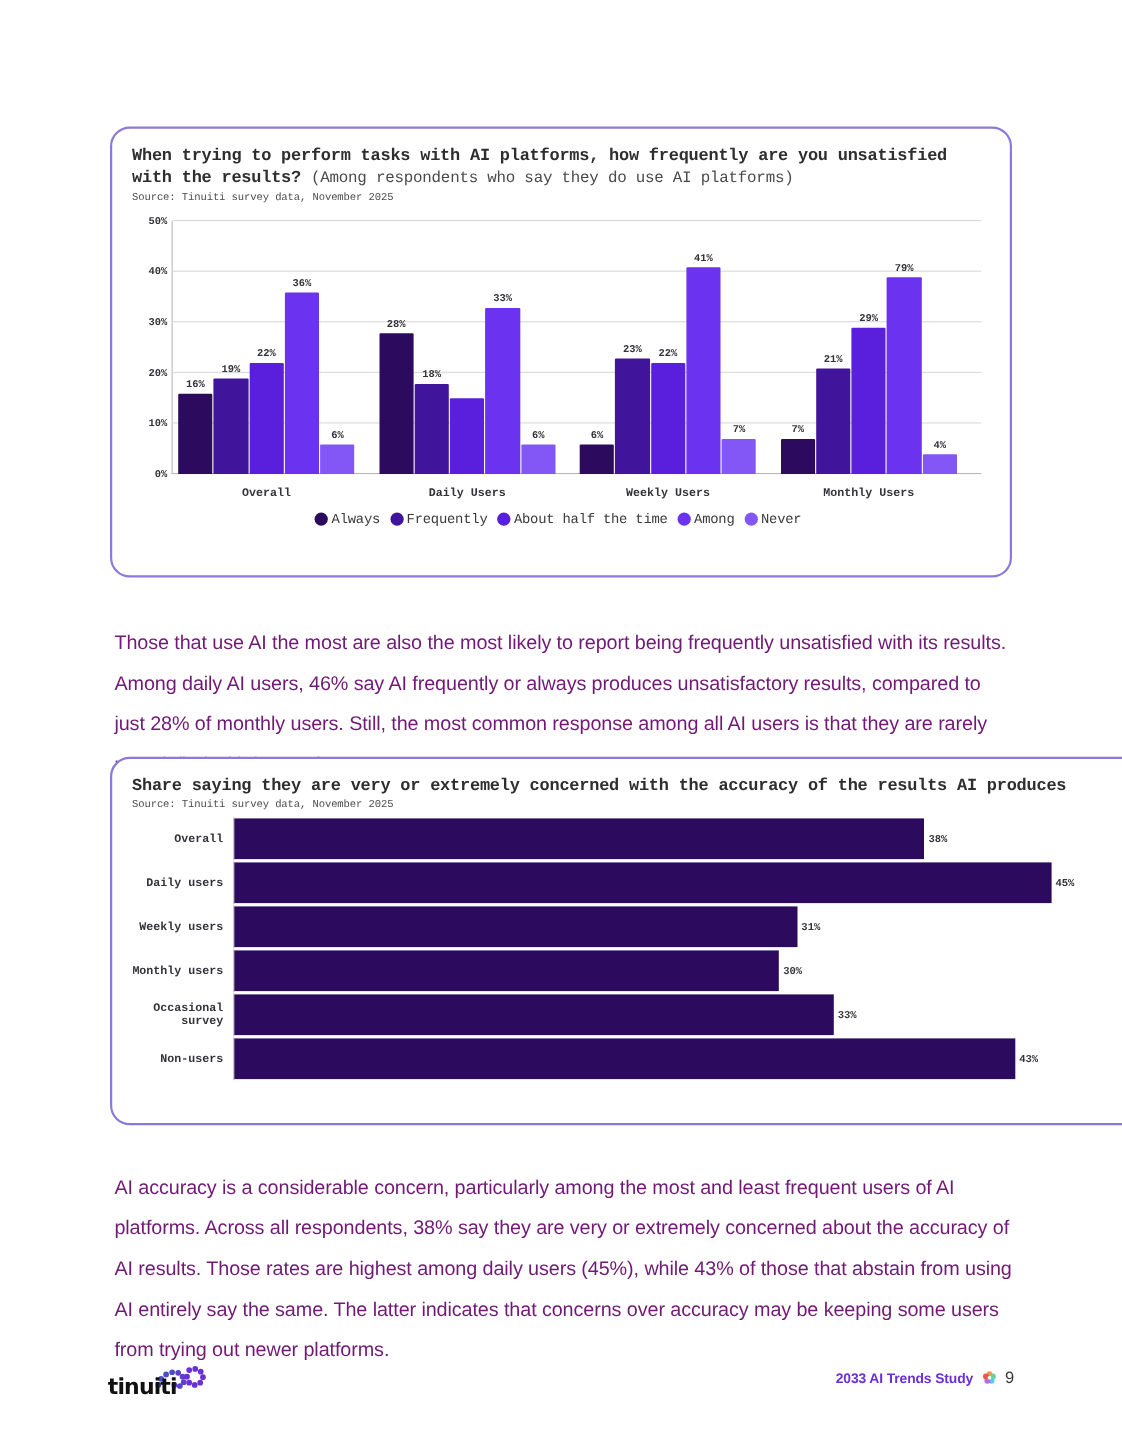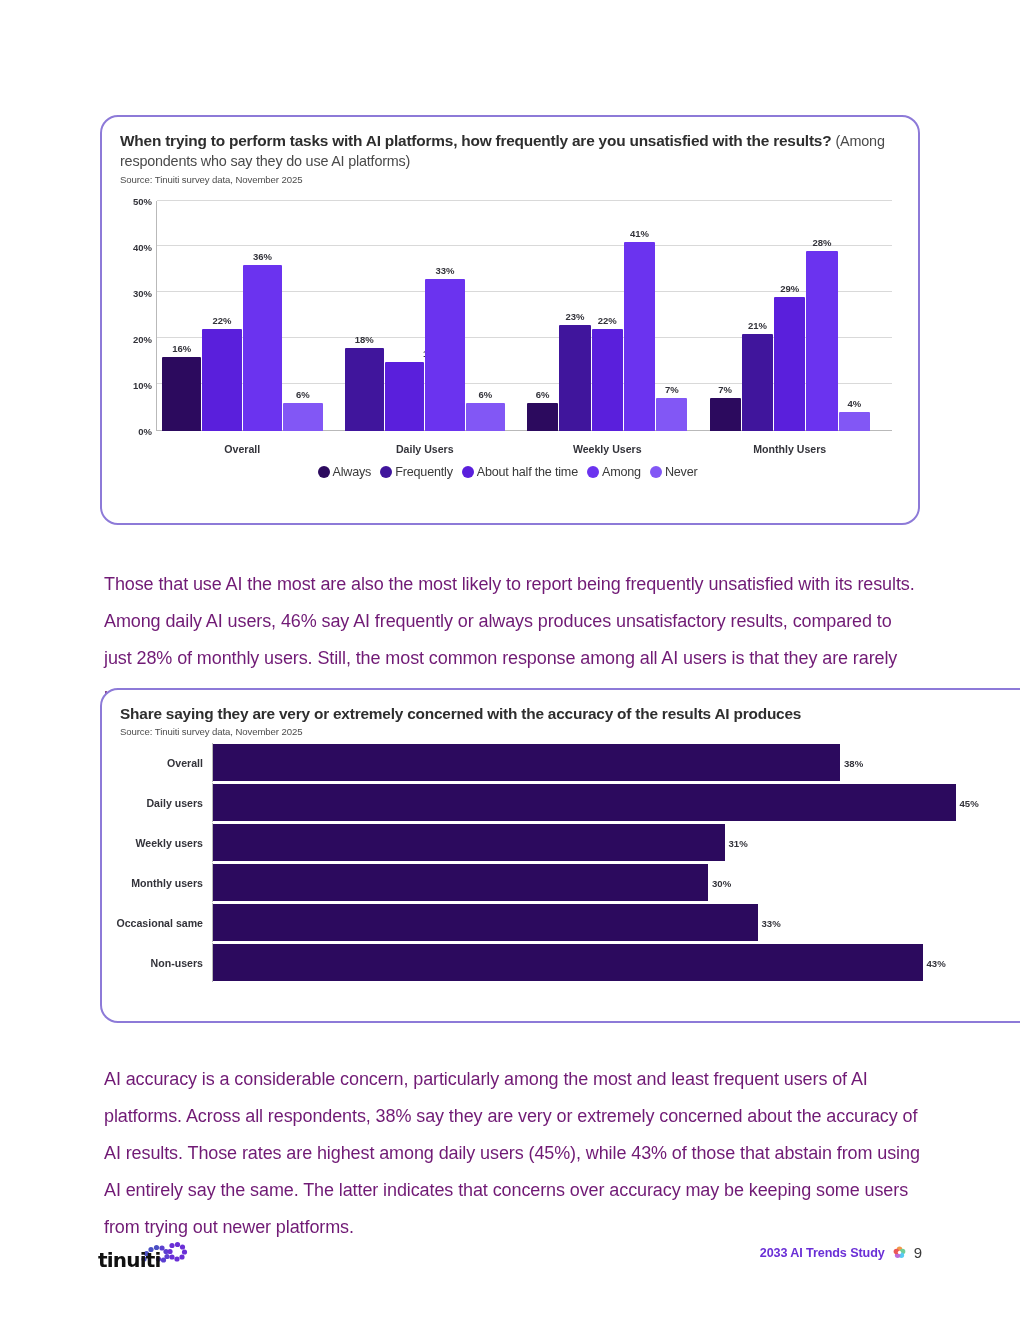--- a/index.html
+++ b/index.html
@@ -22,20 +22,21 @@
     padding: 0;
   }
 
   
   .card {
     position: absolute;
     border: 2px solid #8d7ad8;
     border-radius: 18px;
     background: #ffffff;
     box-sizing: border-box;
+    font-family: Liberation Mono, monospace;
   }
   #card-1 { left: 100px; top: 115px; width: 820px; height: 410px; }
   #card-2 { left: 100px; top: 688px; width: 960px; height: 335px; }
 
   .card-head { padding: 14px 18px 0 18px; }
   .chart-title {
     font-size: 15.4px;
     font-weight: bold;
     color: #2e2e2e;
     line-height: 1.32;
@@ -292,34 +293,42 @@
           <div class="ytick" style="top: 56px;">40%</div>
           <div class="ytick" style="top: 10px;">50%</div>
         </div>
       <div class="groups" id="gc-groups">
           <div class="group">
             <div class="bar-wrap">
               <div class="bar-val" style="bottom: calc(32% + 3px);">16%</div>
               <div class="bar" title="Overall — Always: 16%" style="height: 32%; background: rgb(44, 10, 94);"></div>
             </div>
             <div class="bar-wrap">
+              <div class="bar-val" style="bottom: calc(38% + 3px);">19%</div>
+              <div class="bar" title="Overall — Frequently: 19%" style="height: 38%; background: rgb(64, 21, 156);"></div>
+            </div>
+            <div class="bar-wrap">
               <div class="bar-val" style="bottom: calc(44% + 3px);">22%</div>
               <div class="bar" title="Overall — About half the time: 22%" style="height: 44%; background: rgb(90, 31, 220);"></div>
             </div>
             <div class="bar-wrap">
               <div class="bar-val" style="bottom: calc(72% + 3px);">36%</div>
               <div class="bar" title="Overall — Rarely: 36%" style="height: 72%; background: rgb(107, 51, 239);"></div>
             </div>
             <div class="bar-wrap">
               <div class="bar-val" style="bottom: calc(12% + 3px);">6%</div>
               <div class="bar" title="Overall — Never: 6%" style="height: 12%; background: rgb(130, 87, 245);"></div>
             </div>
           </div>
           <div class="group">
             <div class="bar-wrap">
+              <div class="bar-val" style="bottom: calc(56% + 3px);">28%</div>
+              <div class="bar" title="Daily Users — Always: 28%" style="height: 56%; background: rgb(44, 10, 94);"></div>
+            </div>
+            <div class="bar-wrap">
               <div class="bar-val" style="bottom: calc(36% + 3px);">18%</div>
               <div class="bar" title="Daily Users — Frequently: 18%" style="height: 36%; background: rgb(64, 21, 156);"></div>
             </div>
             <div class="bar-wrap">
               <div class="bar-val" style="bottom: calc(30% + 3px); margin-left: 28px;">15%</div>
               <div class="bar" title="Daily Users — About half the time: 15%" style="height: 30%; background: rgb(90, 31, 220);"></div>
             </div>
             <div class="bar-wrap">
               <div class="bar-val" style="bottom: calc(66% + 3px);">33%</div>
               <div class="bar" title="Daily Users — Rarely: 33%" style="height: 66%; background: rgb(107, 51, 239);"></div>
@@ -358,21 +367,21 @@
             </div>
             <div class="bar-wrap">
               <div class="bar-val" style="bottom: calc(42% + 3px);">21%</div>
               <div class="bar" title="Monthly Users — Frequently: 21%" style="height: 42%; background: rgb(64, 21, 156);"></div>
             </div>
             <div class="bar-wrap">
               <div class="bar-val" style="bottom: calc(58% + 3px);">29%</div>
               <div class="bar" title="Monthly Users — About half the time: 29%" style="height: 58%; background: rgb(90, 31, 220);"></div>
             </div>
             <div class="bar-wrap">
-              <div class="bar-val" style="bottom: calc(78% + 3px);">28%</div>
+              <div class="bar-val" style="bottom: calc(78% + 3px);">79%</div>
               <div class="bar" title="Monthly Users — Rarely: 39%" style="height: 78%; background: rgb(107, 51, 239);"></div>
             </div>
             <div class="bar-wrap">
               <div class="bar-val" style="bottom: calc(8% + 3px);">4%</div>
               <div class="bar" title="Monthly Users — Never: 4%" style="height: 8%; background: rgb(130, 87, 245);"></div>
             </div>
           </div>
         </div>
       <div class="xlabels" id="gc-xlabels">
           <div class="xlabel">Overall</div>
@@ -436,21 +445,21 @@
           </div>
         </div>
         <div class="hrow">
           <div class="hlabel">Monthly users</div>
           <div class="htrack">
             <div class="hbar" title="Monthly users: 30%" style="width: 60%; background: rgb(44, 10, 94);"></div>
             <div class="hval" style="left: 60%;">30%</div>
           </div>
         </div>
         <div class="hrow">
-          <div class="hlabel">Occasional same</div>
+          <div class="hlabel">Occasional survey</div>
           <div class="htrack">
             <div class="hbar" title="Occasional users: 33%" style="width: 66%; background: rgb(44, 10, 94);"></div>
             <div class="hval" style="left: 66%;">33%</div>
           </div>
         </div>
         <div class="hrow">
           <div class="hlabel">Non-users</div>
           <div class="htrack">
             <div class="hbar" title="Non-users: 43%" style="width: 86%; background: rgb(44, 10, 94);"></div>
             <div class="hval" style="left: 86%;">43%</div>

